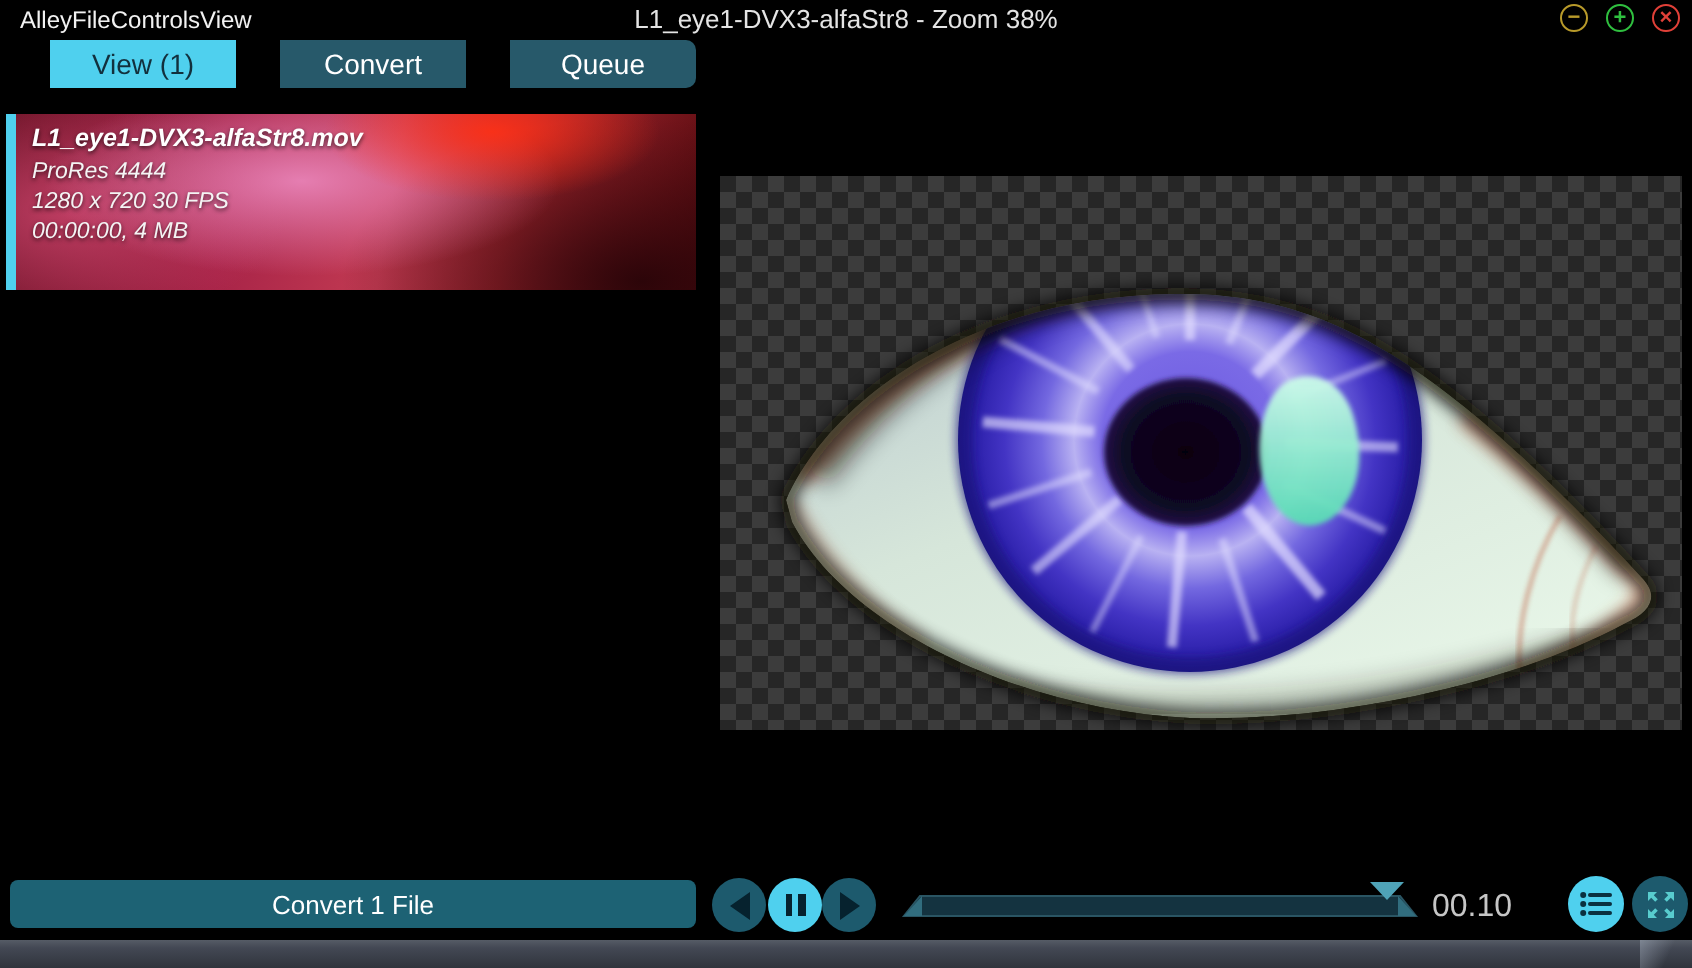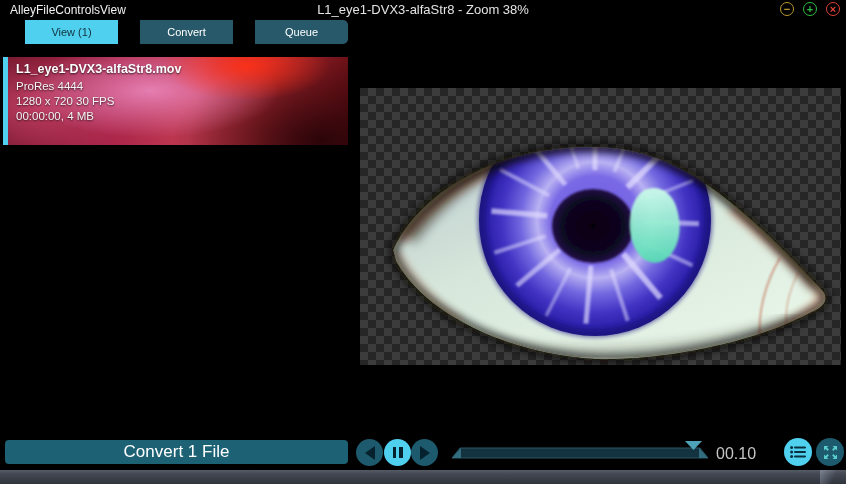--- a/index.html
+++ b/index.html
@@ -18,47 +18,47 @@
   .win-btn{width:14px;height:14px;border-radius:50%;box-sizing:border-box;
     display:flex;align-items:center;justify-content:center;
     font-size:11px;font-weight:bold;line-height:1;background:#000;}
   .win-btn.min{border:1.5px solid #b89a2a;color:#b89a2a;}
   .win-btn.zoom{border:1.5px solid #2fbf3f;color:#2fbf3f;}
   .win-btn.close{border:1.5px solid #e04038;color:#e04038;}
   
   .tabbar{position:absolute;left:5px;top:20px;width:343px;height:24px;display:flex;gap:2px;
     border-radius:5px;overflow:hidden;}
   .tab{flex:1;display:flex;align-items:center;justify-content:center;
-    font-size:11px;background:#27596a;color:#fff;cursor:default;margin-left:20px;}
+    font-size:14px;background:#27596a;color:#fff;cursor:default;margin-left:20px;}
   .tab.active{background:#4fd0ee;color:#12303d;}
   
   .file-item{position:absolute;left:3px;top:57px;width:345px;height:88px;display:flex;cursor:default;}
   .sel-bar{width:5px;height:100%;background:#4fd0ee;flex:none;}
   .thumb{flex:1;position:relative;overflow:hidden;
     background:
       radial-gradient(120px 50px at 70% 10%, rgba(255,48,20,.9), rgba(255,48,20,0) 70%),
       radial-gradient(190px 70px at 42% 38%, rgba(238,140,195,.85), rgba(238,140,195,0) 68%),
       radial-gradient(150px 80px at 8% 55%, rgba(205,70,110,.8), rgba(205,70,110,0) 72%),
       radial-gradient(200px 110px at 92% 95%, rgba(40,4,8,.95), rgba(40,4,8,0) 75%),
       linear-gradient(100deg,#6e1428 0%,#a82448 32%,#c23a52 55%,#b02a34 72%,#5f0d12 100%);}
   .thumb-text{position:absolute;left:8px;top:5px;color:#fff;
-    text-shadow:0 1px 2px rgba(0,0,0,.7);}
+    text-shadow:0 1px 2px rgba(0,0,0,.7);font-style:italic;}
   .fname{font-size:12.5px;font-weight:bold;margin-bottom:3px;}
   .fmeta{font-size:11.5px;line-height:15px;color:#f4f4f4;}
   
   .checker{position:absolute;left:360px;top:88px;width:481px;height:277px;
     background-color:#262626;
     background-image:
       linear-gradient(45deg,#3c3c3c 25%,transparent 25%,transparent 75%,#3c3c3c 75%),
       linear-gradient(45deg,#3c3c3c 25%,transparent 25%,transparent 75%,#3c3c3c 75%);
     background-size:16px 16px;background-position:0 0,8px 8px;}
   .checker svg{position:absolute;left:0;top:0;}
   
   .convert-btn{position:absolute;left:5px;top:440px;width:343px;height:24px;
-    background:#1d6274;border:none;border-radius:4px;color:#fff;font-size:17px;
+    background:#1d6274;border:none;border-radius:4px;color:#fff;font-size:13px;
     font-family:"Liberation Sans",sans-serif;display:flex;align-items:center;justify-content:center;cursor:default;}
   .circ{position:absolute;width:27px;height:27px;border-radius:50%;top:439px;
     display:flex;align-items:center;justify-content:center;cursor:default;}
   .circ.teal{background:#1d5a6d;}
   .circ.cyan{background:#4fd0ee;}
   .tri-left{width:0;height:0;border:7px solid transparent;border-right:10px solid #06222e;margin-right:7px;}
   .tri-right{width:0;height:0;border:7px solid transparent;border-left:10px solid #06222e;margin-left:7px;}
   .pause-bars{display:flex;gap:3px;}
   .pause-bars span{display:block;width:3.5px;height:11px;background:#06222e;}
   .timeline{position:absolute;left:450px;top:438px;width:262px;height:26px;cursor:default;}

